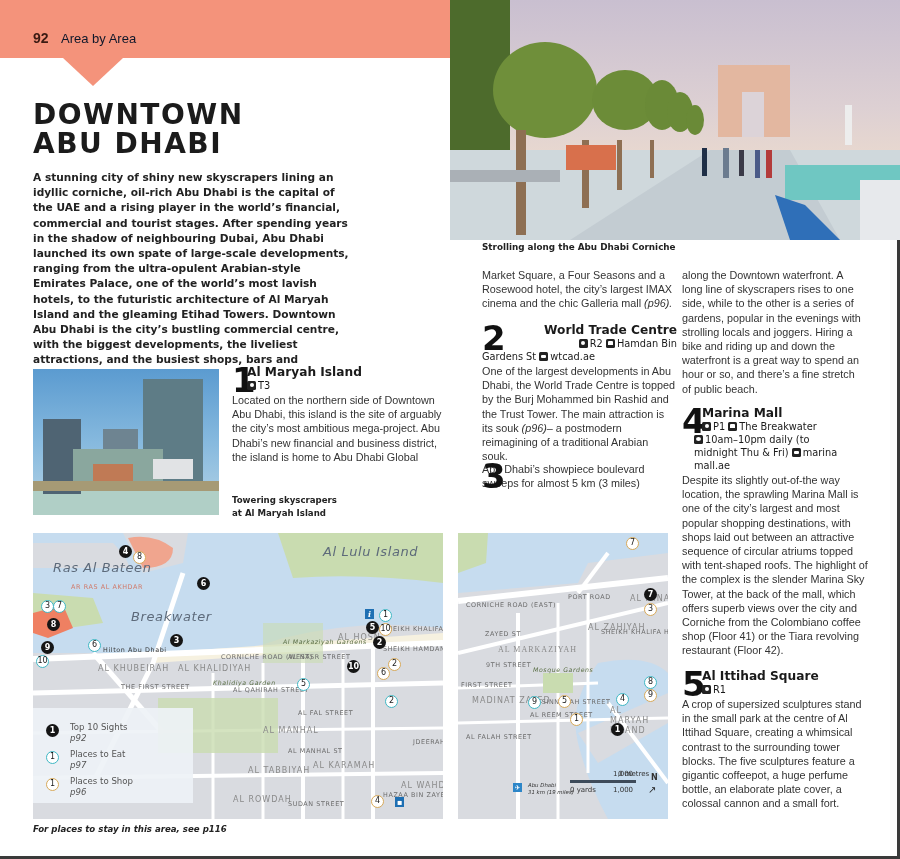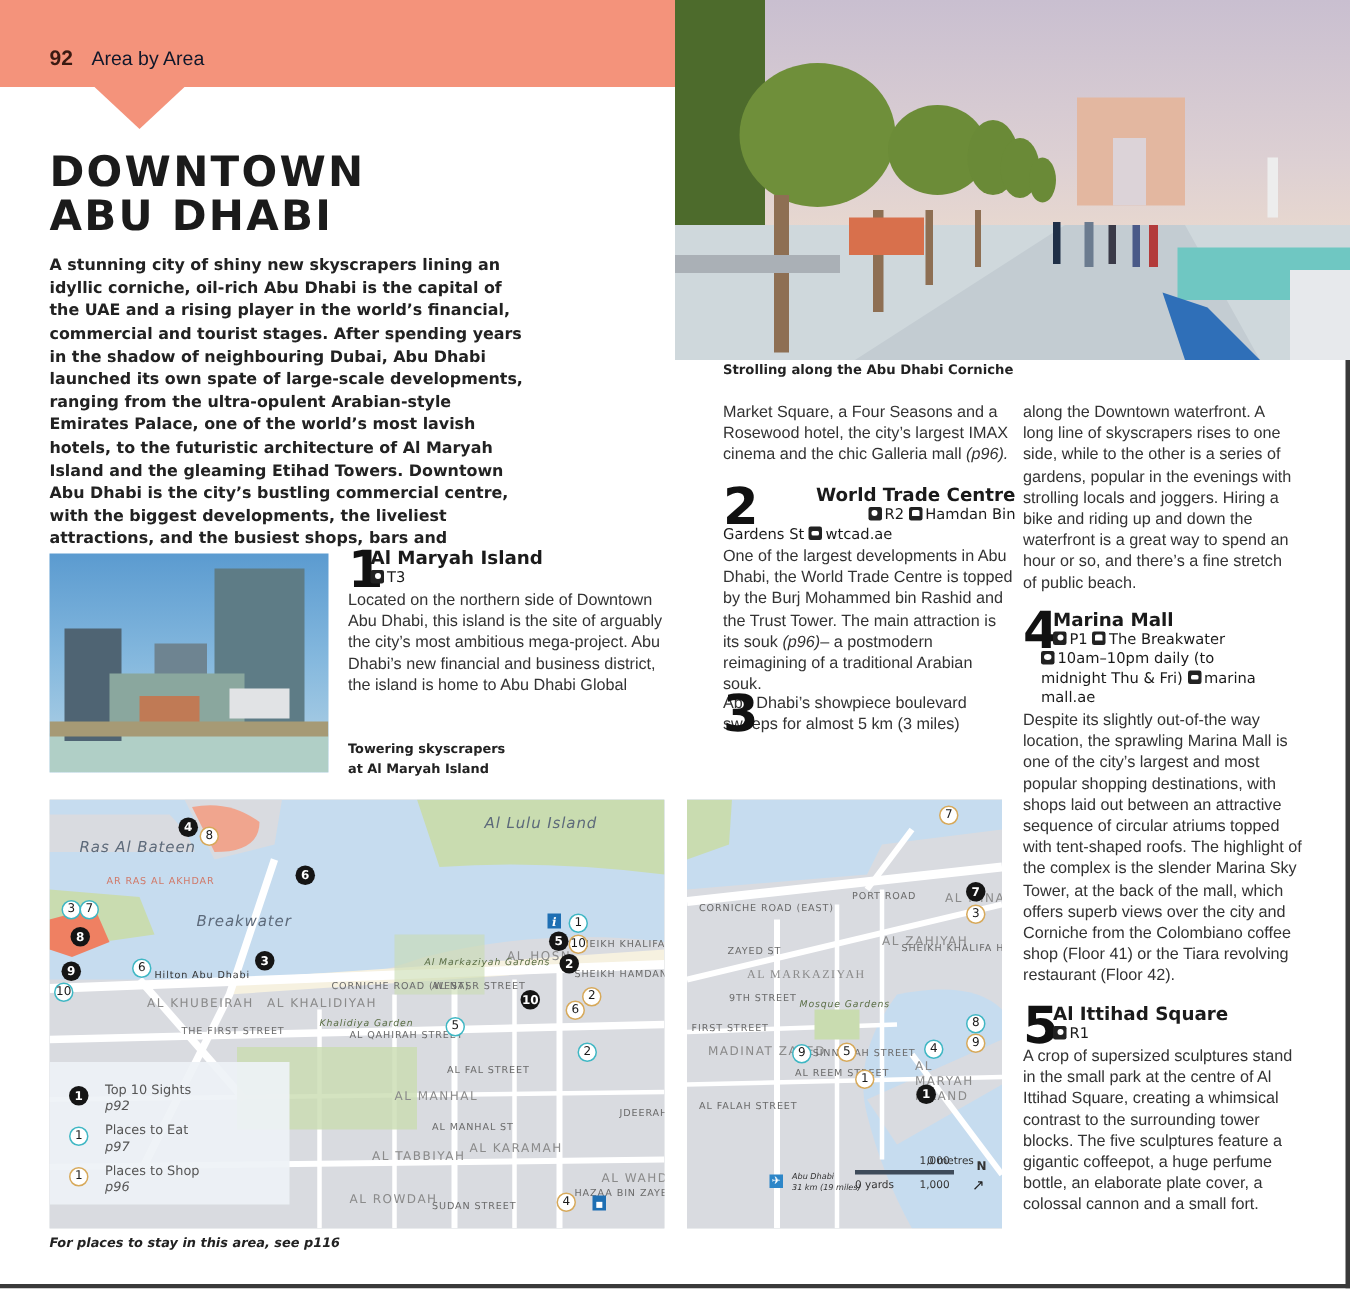--- a/index.html
+++ b/index.html
@@ -42,21 +42,21 @@
   .ico.web::after { height: 3px; top: 3px; }
   .ico.clock::after { border-radius: 50%; }
   .text-block { position: absolute; font-family: "Liberation Sans", sans-serif; font-size: 10.8px; line-height: 14.2px; color: #333; }
   .ital { font-style: italic; }
 
   
   .map { position: absolute; overflow: hidden; background: #d9dbe0; }
   .map svg { position: absolute; left: 0; top: 0; }
   .maplbl { position: absolute; font-family: "DejaVu Sans", sans-serif; font-size: 6.4px; color: #6b6b6b; letter-spacing: 0.6px; white-space: nowrap; }
   .maplbl.area { font-size: 8px; color: #8a8a8a; letter-spacing: 1px; }
-  .maplbl.water { font-style: italic; color: #5d6a7a; font-size: 10px; }
+  .maplbl.water { font-style: italic; color: #5d6a7a; font-size: 13px; }
   .maplbl.park { font-style: italic; color: #5a6e45; font-size: 6.2px; }
   .maplbl.pink { color: #d07a6a; }
   .mk { position: absolute; width: 13px; height: 13px; border-radius: 50%; font-family: "DejaVu Sans", sans-serif; font-weight: bold;
     font-size: 8px; line-height: 13px; text-align: center; }
   .mk.sight { background: #151515; color: #fff; }
   .mk.eat { background: #fff; color: #1a1a1a; border: 1.5px solid #3fb7c4; line-height: 10px; font-weight: normal; }
   .mk.shop { background: #fff; color: #1a1a1a; border: 1.5px solid #d7a95a; line-height: 10px; font-weight: normal; }
   .legend { position: absolute; left: 40px; top: 722px; }
   .legend-item { position: relative; height: 27px; }
   .legend-item .mk { position: absolute; left: 6px; top: 2px; }

